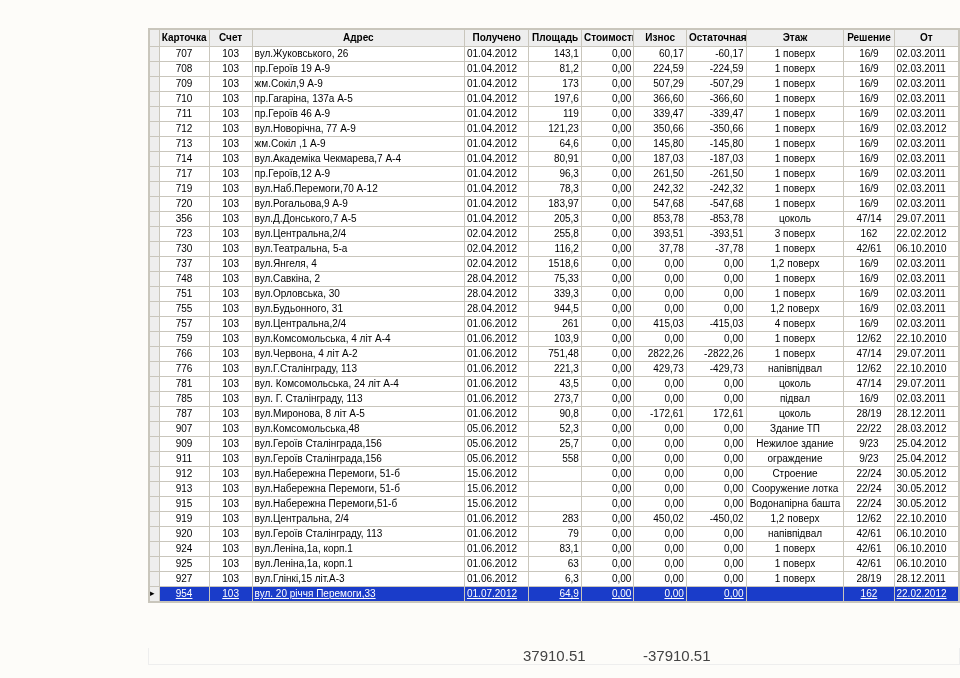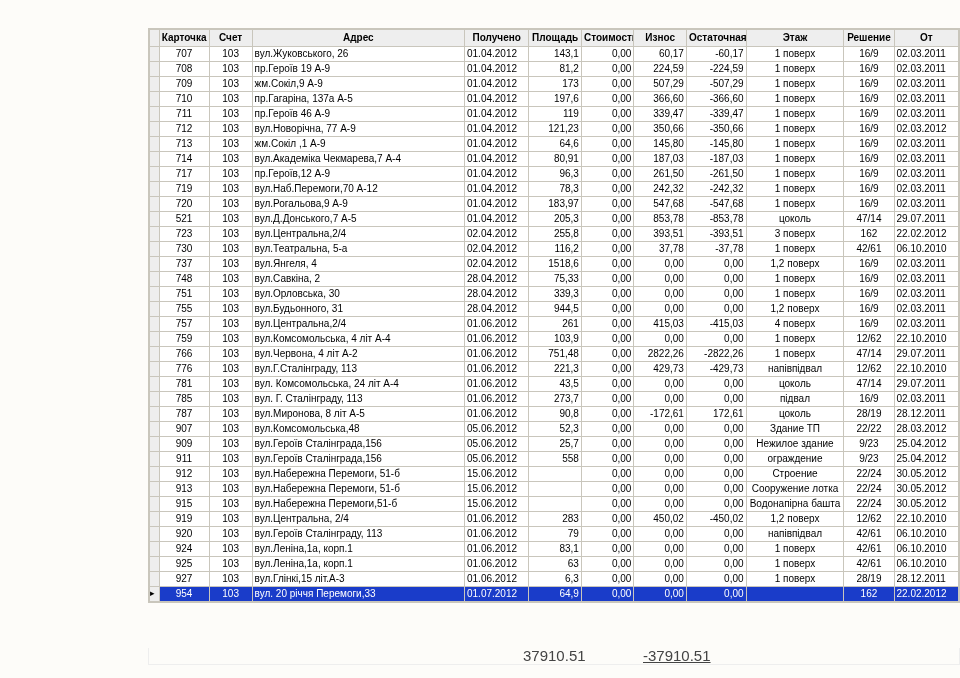--- a/index.html
+++ b/index.html
@@ -61,21 +61,21 @@
   .col-ostat       { width: 50px; }
   .col-etazh       { width: 82px; }
   .col-reshenie    { width: 42px; }
   .col-ot          { width: 54px; }
 
   td.num  { text-align: right; }
   td.ctr  { text-align: center; }
   td.txt  { text-align: left; }
   td.indicator { background: #eee; }
 
-  tr.selected td { background: #1a3cc9; color: #fff; }
+  tr.selected td { background: #1a3cc9; color: #fff; text-decoration: underline; }
   tr.selected td.indicator { background: #eee; color: #000; position: relative; }
   tr.selected td.indicator::before {
     content: "▸";
     position: absolute;
     left: 0; top: -1px;
     font-size: 9px;
     color: #000;
   }
 
   .totals {
@@ -85,21 +85,21 @@
     background: #fdfcf9;
     border: 1px solid #eee;
     border-top: 0;
     height: 16px;
     line-height: 16px;
     font-size: 15px;
     color: #444;
   }
   .totals span { position: absolute; }
   .tot-ploshad { left: 374px; width: 60px; text-align: right; display: inline-block; }
-  .tot-ostat   { left: 494px; width: 60px; text-align: left; display: inline-block; text-decoration: underline; }
+  .tot-ostat   { left: 494px; width: 60px; text-align: left; display: inline-block; }
 </style>
 </head>
 <body>
 <div class="page">
 
 <div class="grid-container">
   <table class="grid" id="grid-table">
     <colgroup>
       <col class="col-indicator">
       <col class="col-kart">
@@ -280,21 +280,21 @@
             <td class="num">183,97</td>
             <td class="num">0,00</td>
             <td class="num">547,68</td>
             <td class="num">-547,68</td>
             <td class="ctr">1 поверх</td>
             <td class="ctr">16/9</td>
             <td class="txt">02.03.2011</td>
           </tr>
           <tr>
             <td class="indicator"></td>
-            <td class="ctr">521</td>
+            <td class="ctr">356</td>
             <td class="ctr">103</td>
             <td class="txt">вул.Д.Донського,7     А-5</td>
             <td class="txt">01.04.2012</td>
             <td class="num">205,3</td>
             <td class="num">0,00</td>
             <td class="num">853,78</td>
             <td class="num">-853,78</td>
             <td class="ctr">цоколь</td>
             <td class="ctr">47/14</td>
             <td class="txt">29.07.2011</td>

